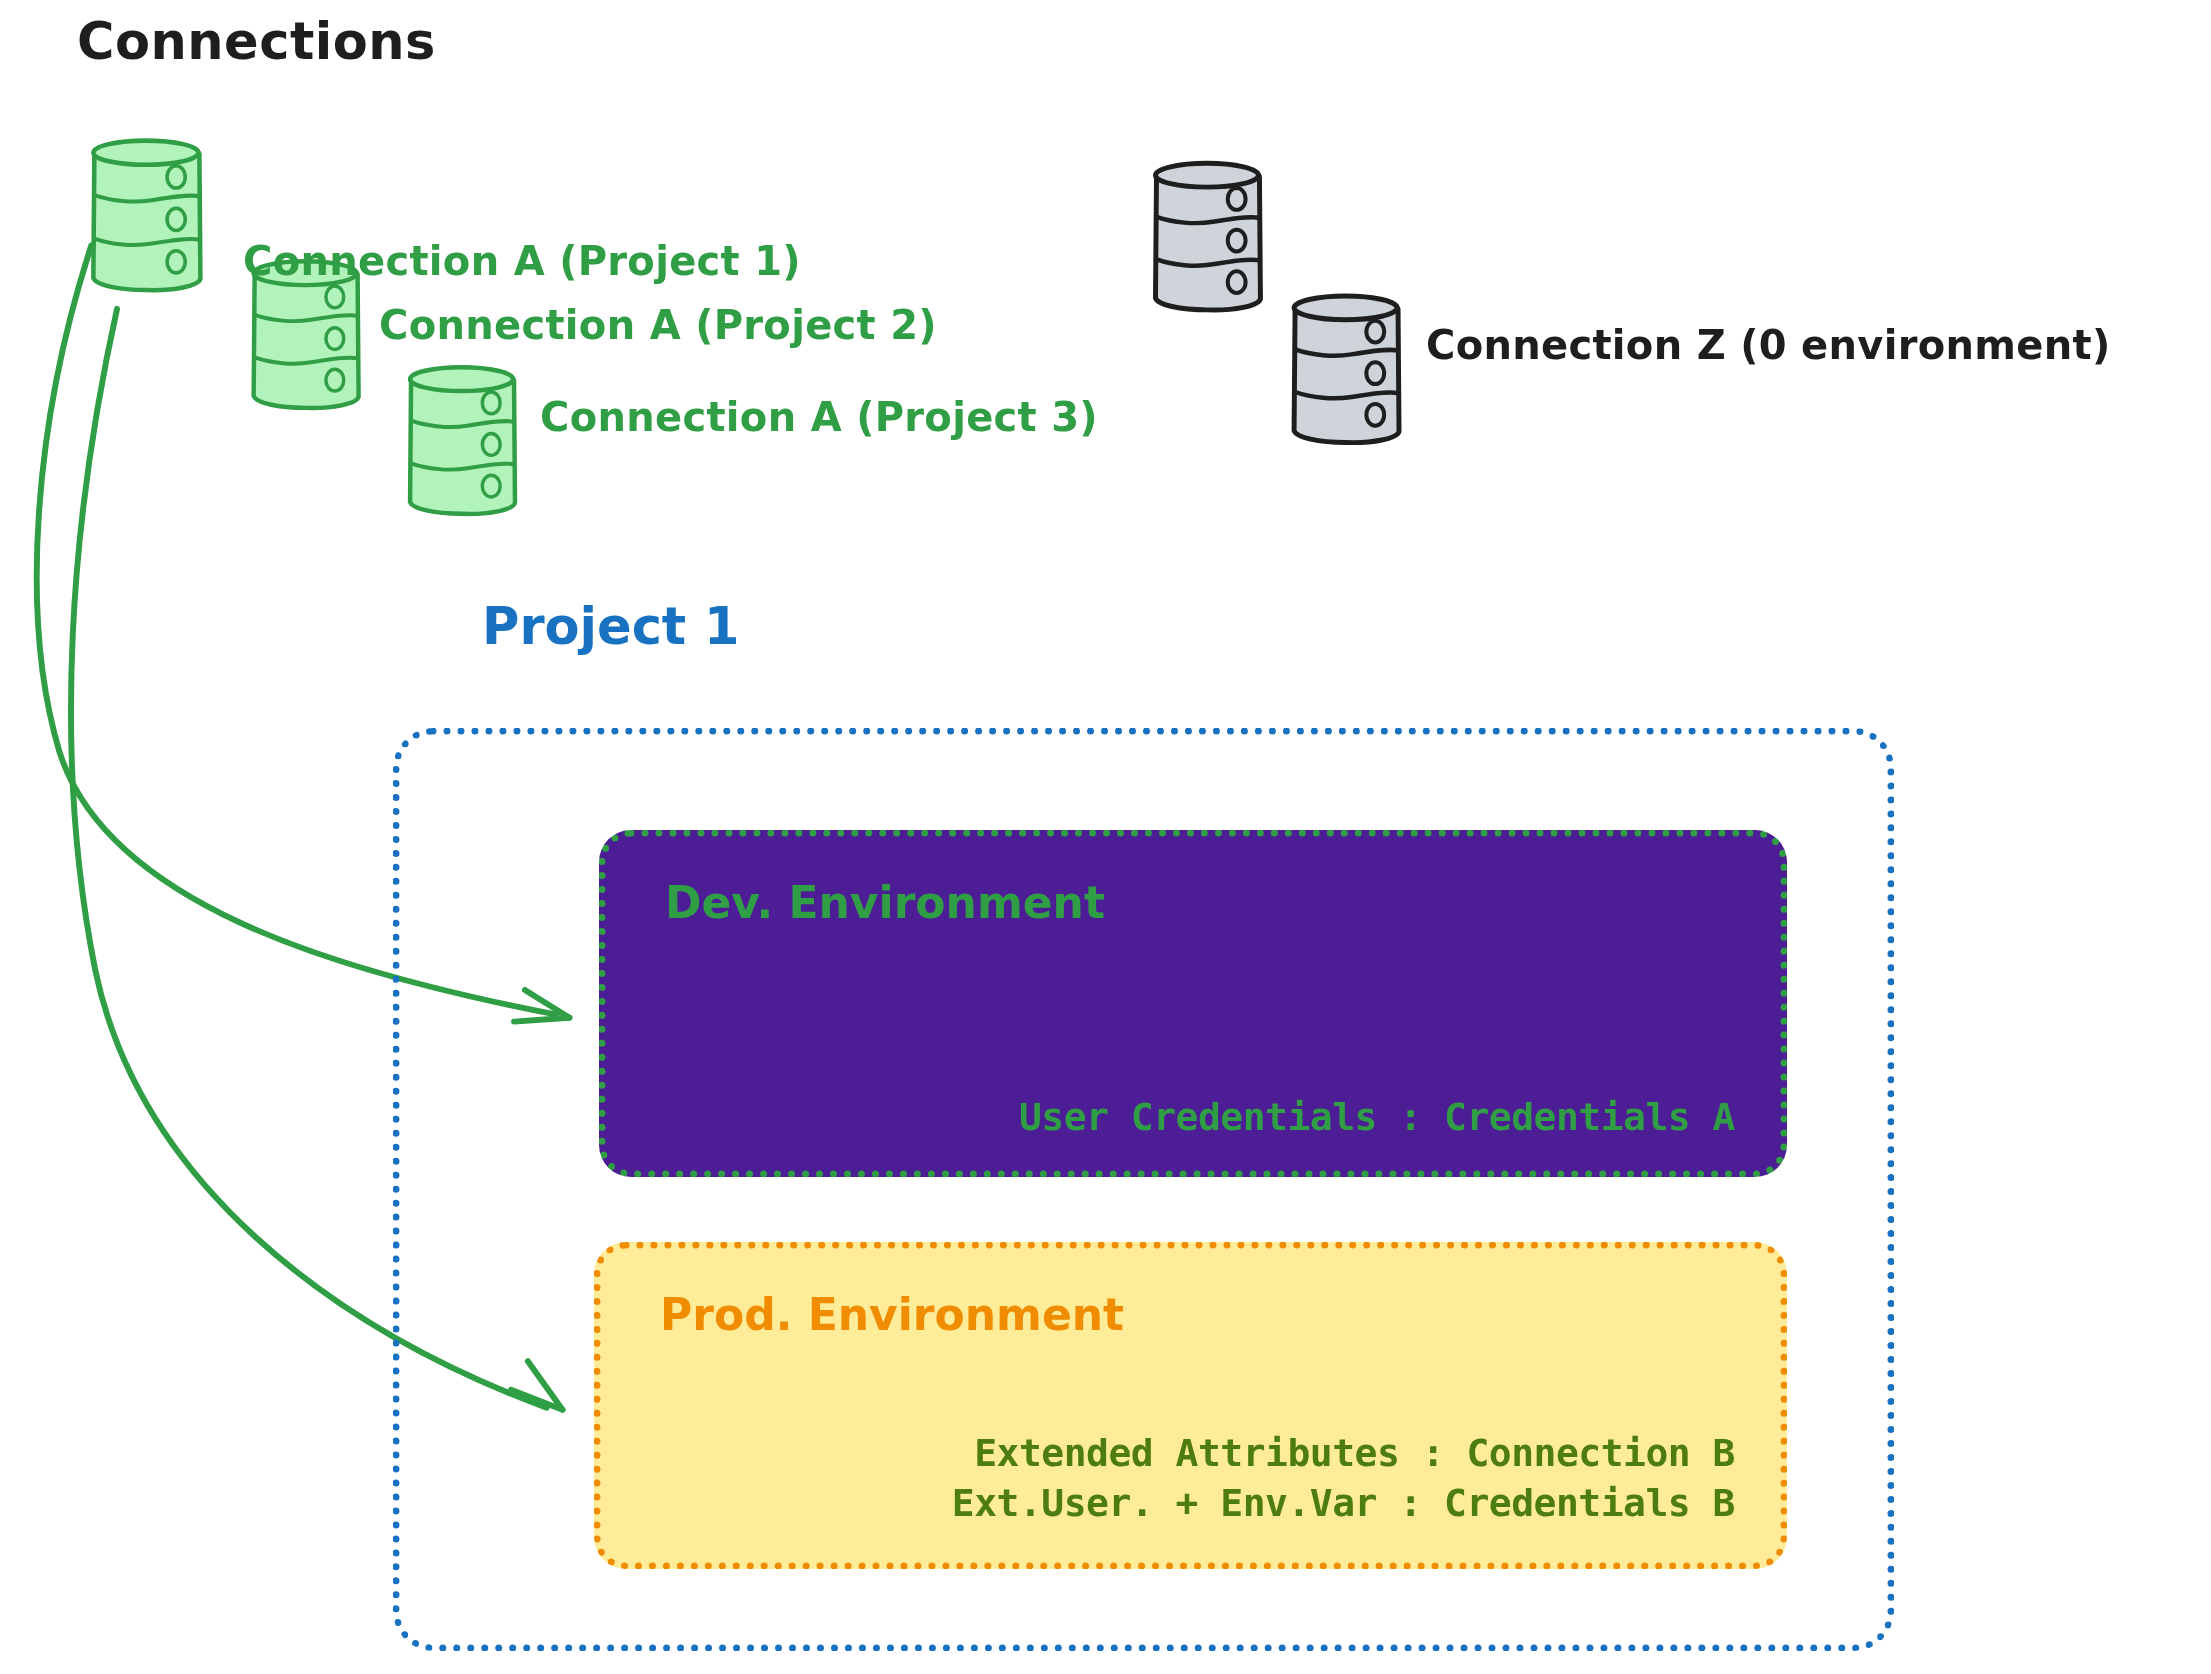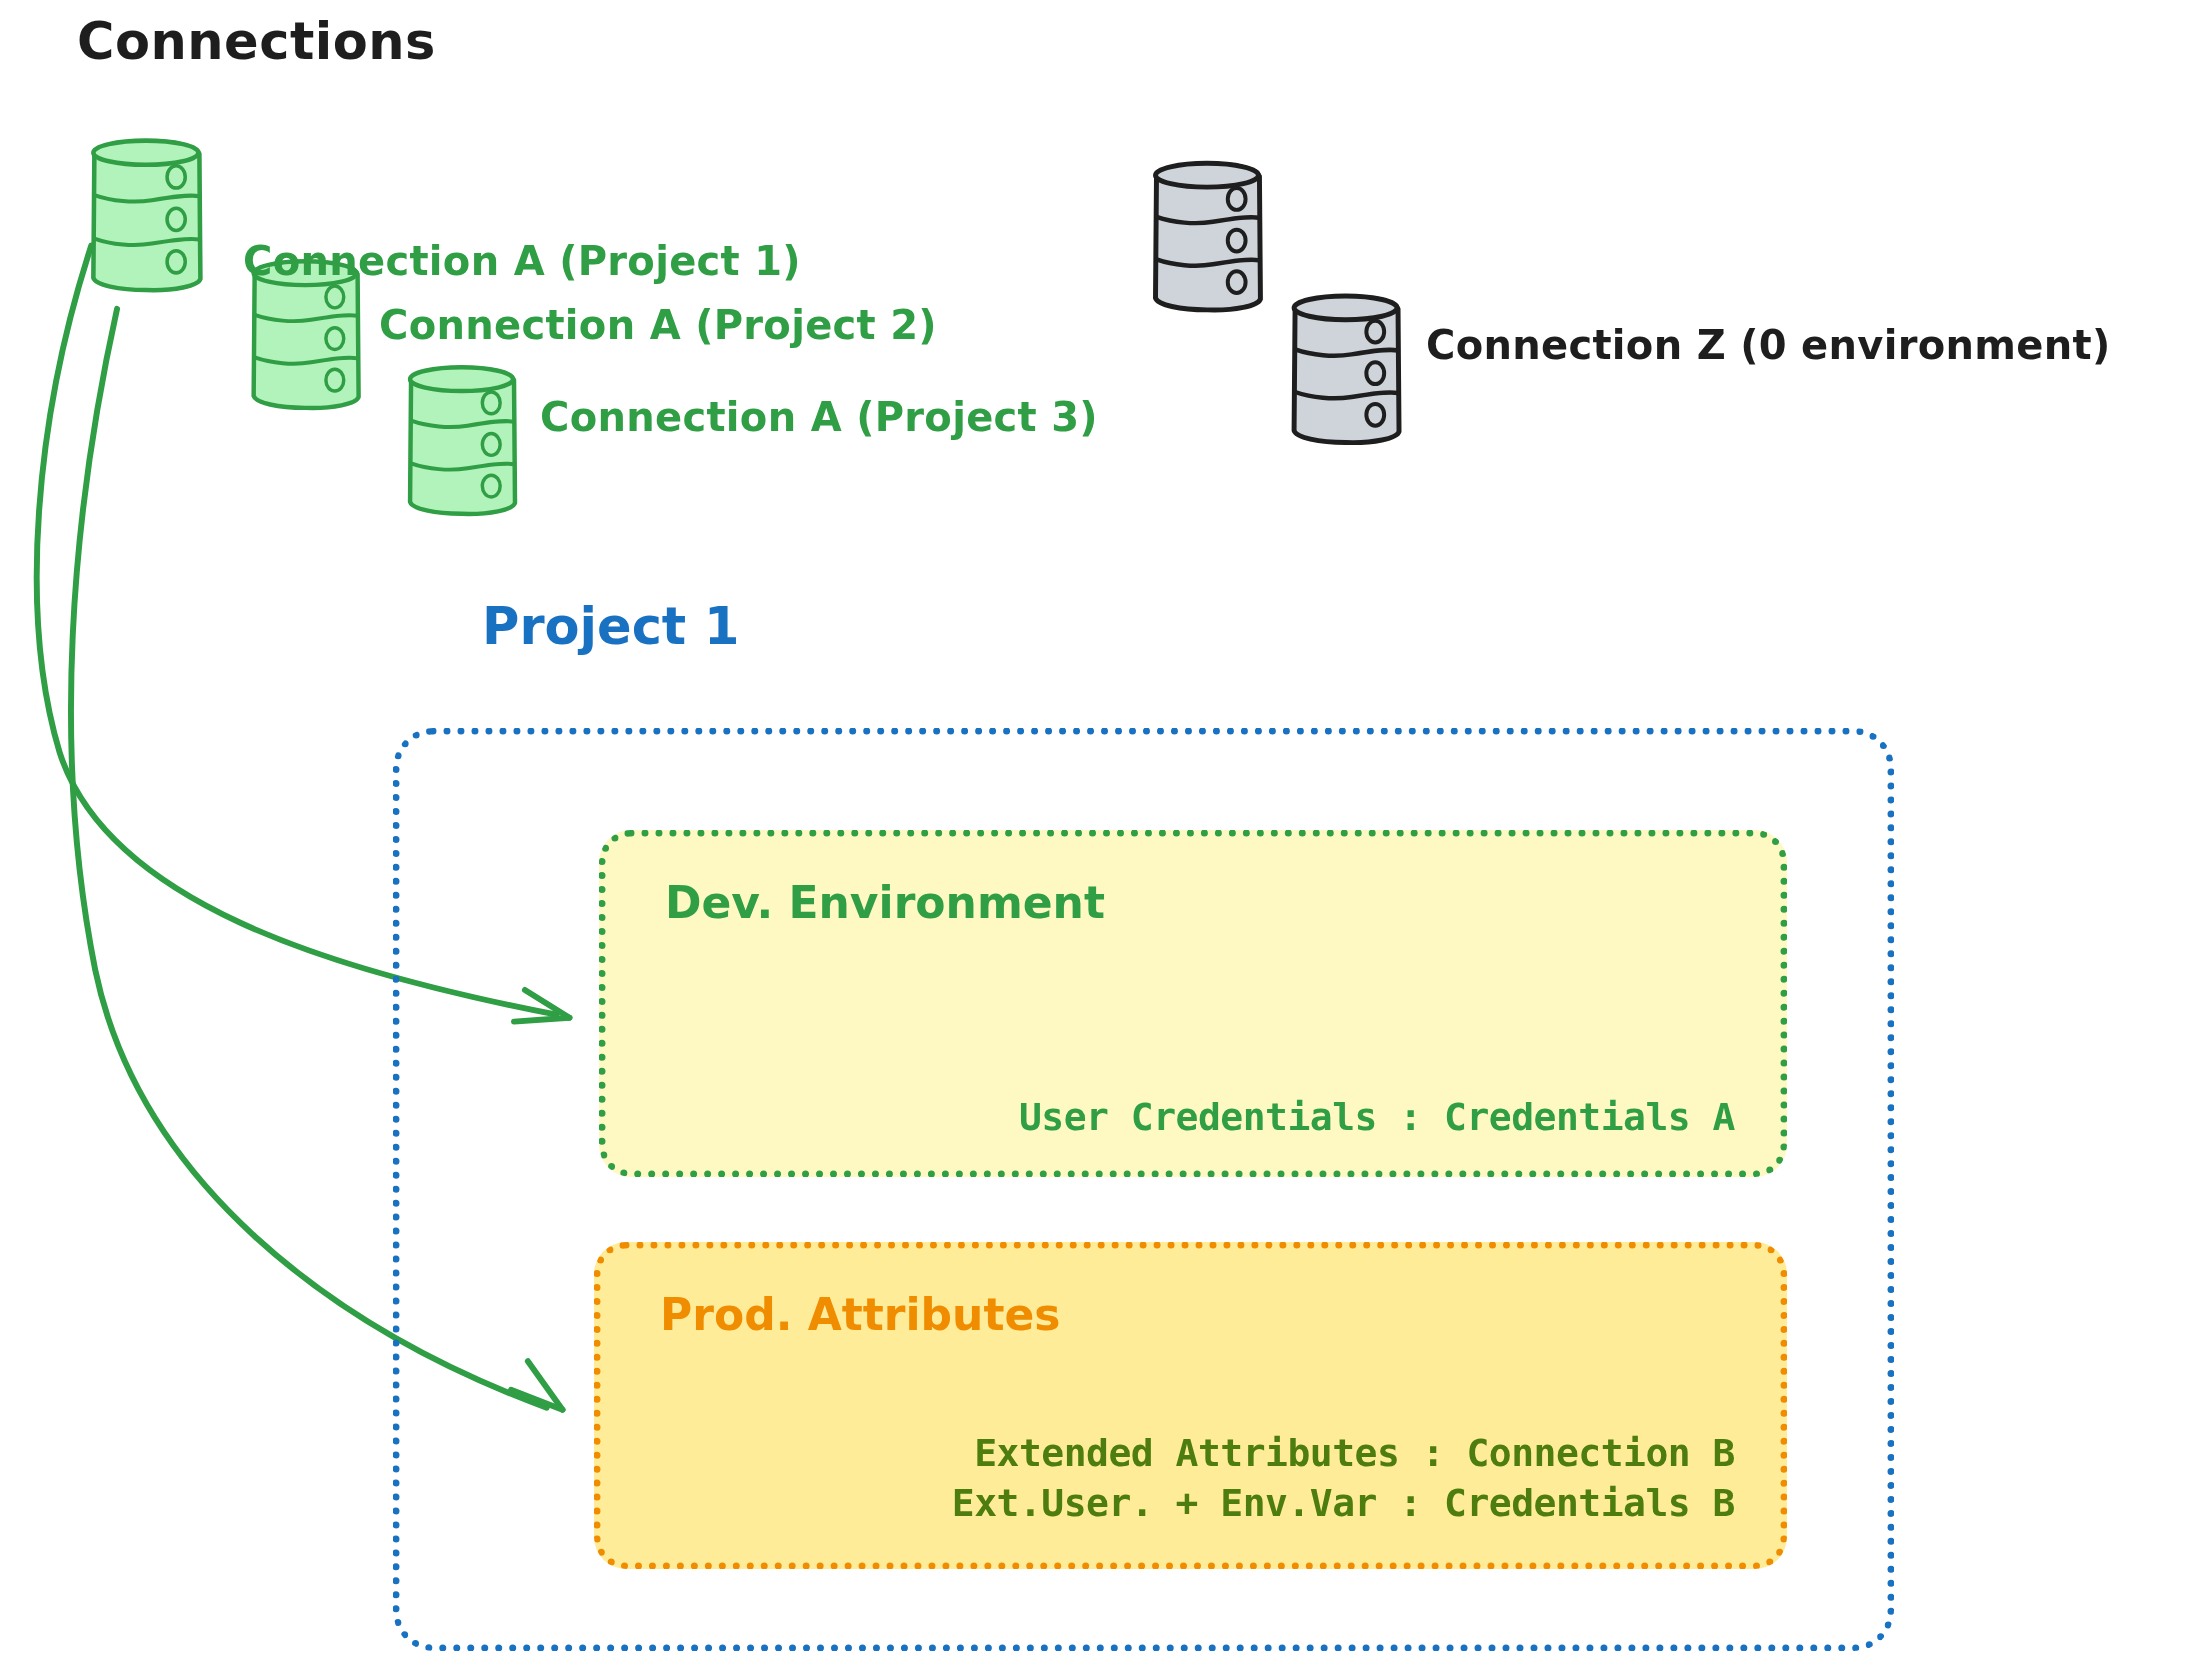--- a/index.html
+++ b/index.html
@@ -77,21 +77,21 @@
   .env-box {
     box-sizing: border-box;
     border-radius: 32px;
   }
   .env-dev {
     left: 599px;
     top: 830px;
     width: 1188px;
     height: 347px;
     border: 7px dotted #2f9e44;
-    background: #fef9c3;
+    background: #4c1d95;
   }
   .env-prod {
     left: 594px;
     top: 1242px;
     width: 1193px;
     height: 327px;
     border: 7px dotted #f08c00;
     background: #ffec99;
   }
   .env-heading {
@@ -224,21 +224,21 @@
   <div class="abs project-box"></div>
 
   <div class="abs env-box env-dev">
     <div class="env-heading green">Dev. Environment</div>
     <div class="env-lines dev">
       <span class="env-line">User Credentials : Credentials A</span>
     </div>
   </div>
 
   <div class="abs env-box env-prod">
-    <div class="env-heading orange">Prod. Attributes</div>
+    <div class="env-heading orange">Prod. Environment</div>
     <div class="env-lines prod">
       <span class="env-line">Extended Attributes : Connection B</span>
       <span class="env-line">Ext.User. + Env.Var : Credentials B</span>
     </div>
   </div>
 
 </div>
 
 
 </body></html>

